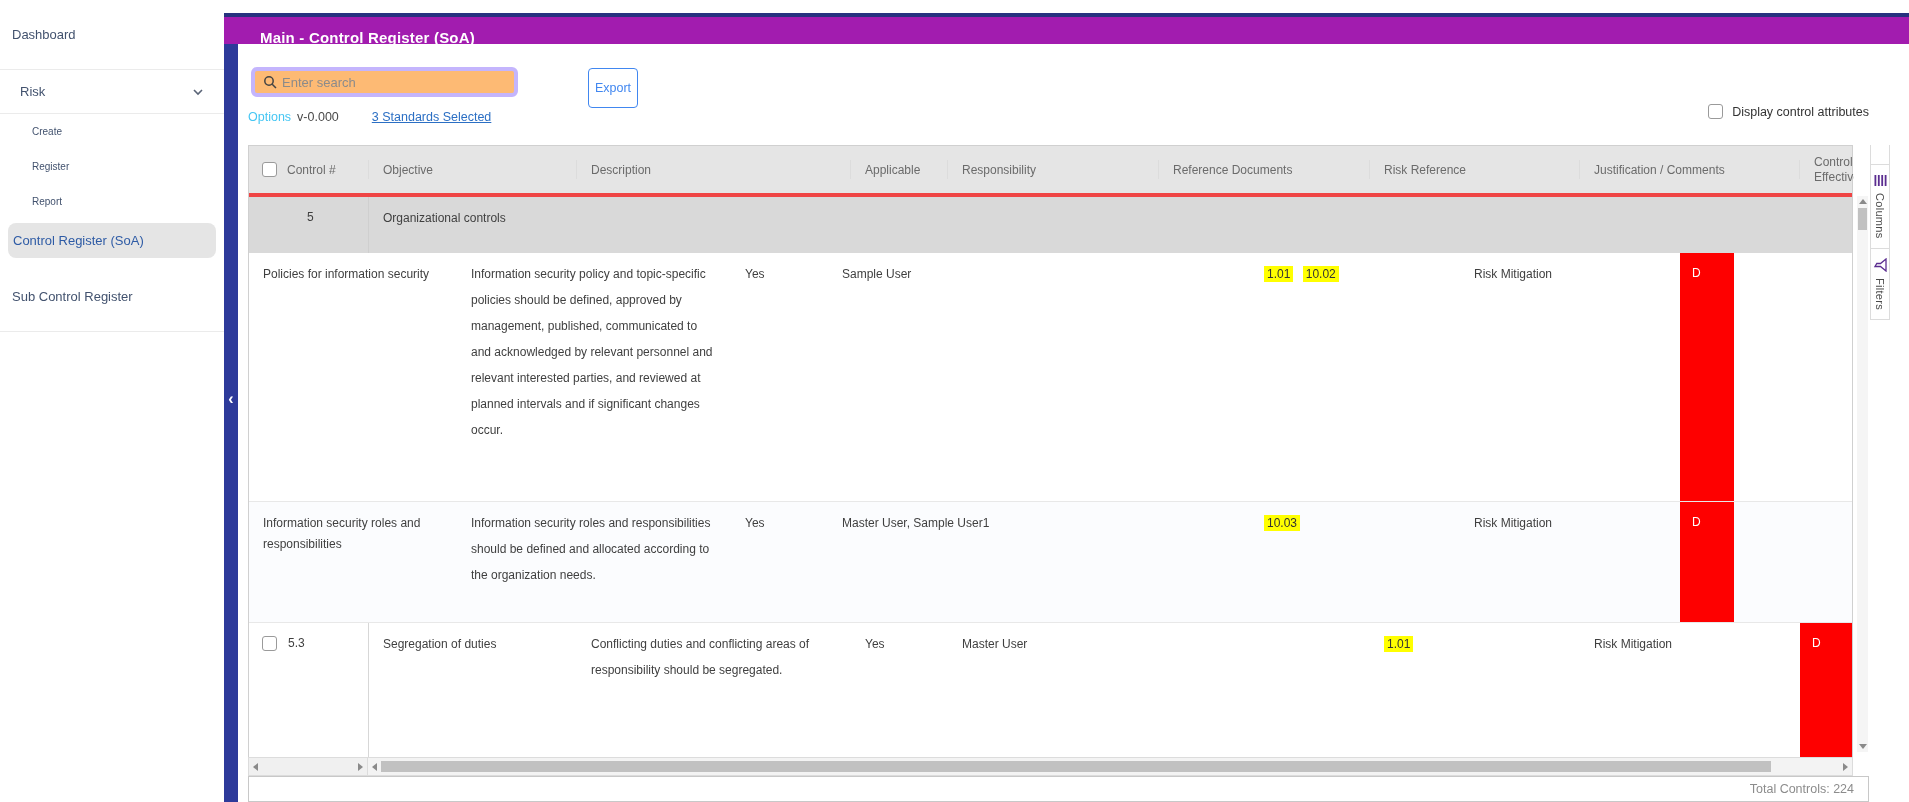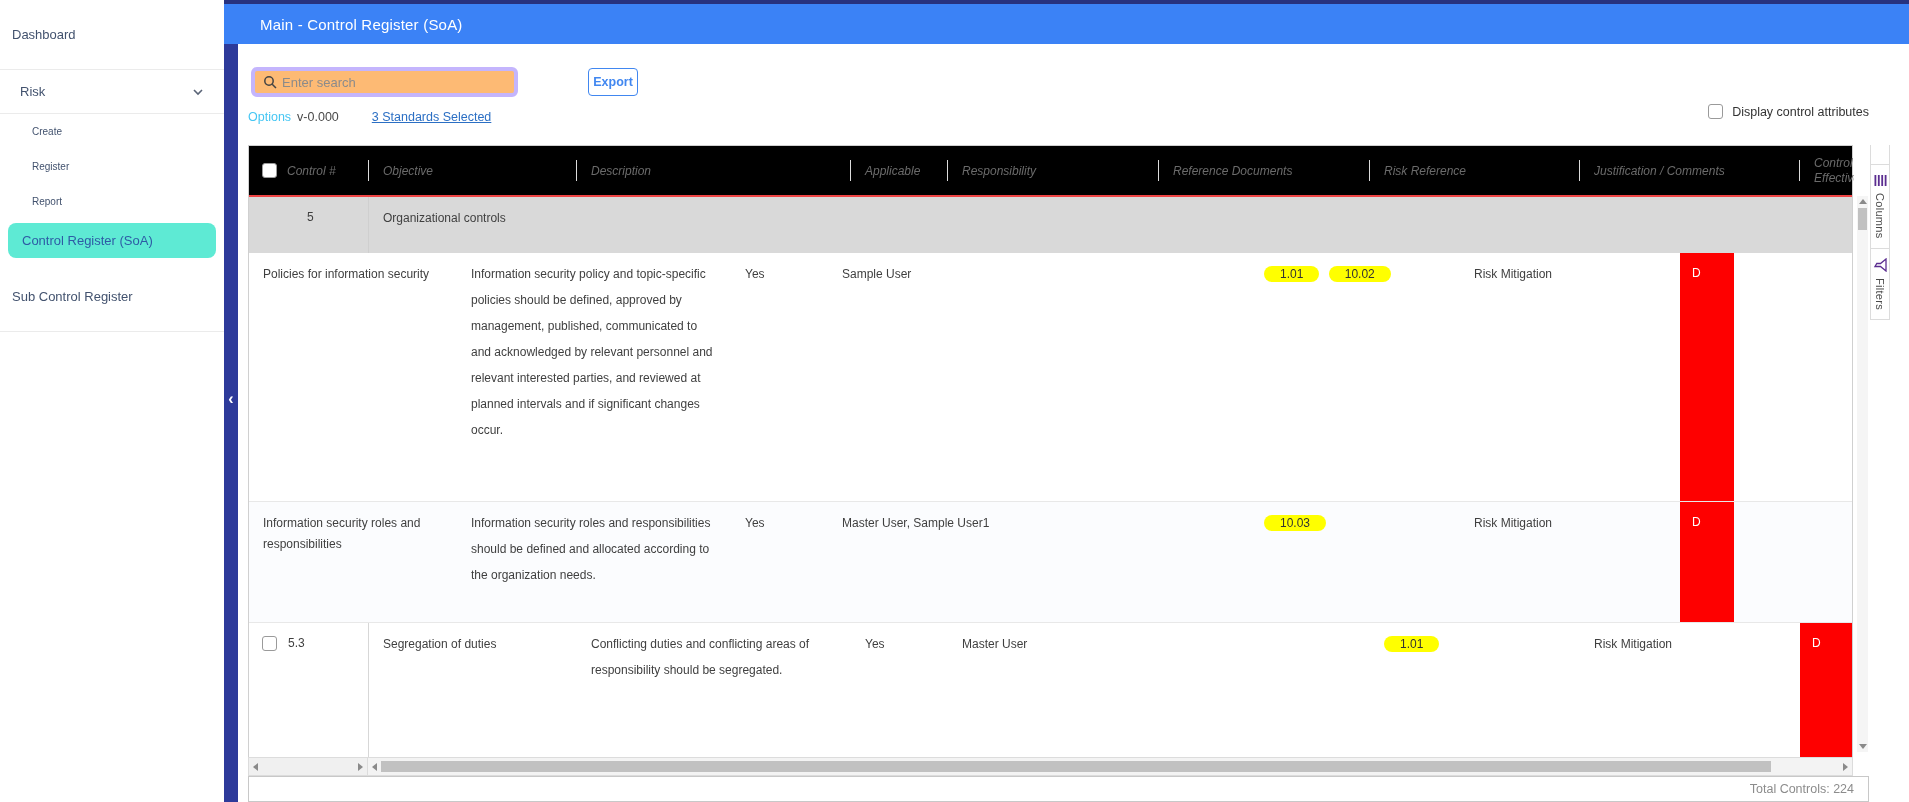--- a/index.html
+++ b/index.html
@@ -7,68 +7,68 @@
   body { font-family:"Liberation Sans","DejaVu Sans",sans-serif; color:#3f3f3f; }
   .app { position:relative; width:1909px; height:802px; overflow:hidden; background:#fff; }
 
   
   .sidebar { position:absolute; left:0; top:0; width:224px; height:802px; background:#fff; }
   .side-item { font-size:13px; color:#42526e; padding:27px 12px; cursor:pointer; }
   .side-divider { height:1px; background:#ebebeb; }
   .side-risk { display:flex; align-items:center; justify-content:space-between; padding:14px 20px; cursor:pointer; }
   .side-risk span { font-size:13px; color:#42526e; }
   .side-sub { font-size:10px; color:#42526e; padding:12px 12px 12px 32px; cursor:pointer; }
-  .side-active { margin:4px 8px 4px 8px; background:#5eead4; border-radius:8px; padding:10px 8px 10px 14px; font-size:13px; color:#2e5ba5; cursor:pointer; }
+  .side-active { margin:4px 8px 4px 8px; background:#e5e5e5; border-radius:8px; padding:10px 8px 10px 5px; font-size:13px; color:#2e5ba5; cursor:pointer; }
   .chev-down { width:12px; height:12px; }
 
   
-  .topbar { position:absolute; left:224px; top:0; right:0; height:44px; background:#3b82f6; border-top:4px solid #27327f; display:flex; align-items:center; }
+  .topbar { position:absolute; left:224px; top:13px; right:0; height:44px; background:#a21caf; border-top:4px solid #27327f; display:flex; align-items:center;font-weight:bold; }
   .topbar .title { color:#ffffff; font-size:15px; padding-left:36px; letter-spacing:.2px; }
 
   
   .bluestrip { position:absolute; left:224px; top:44px; width:14px; bottom:0; background:#2d3a9a; }
   .collapse { position:absolute; left:0; top:346px; width:14px; height:20px; color:#fff; font-size:16px; font-weight:bold; line-height:18px; text-align:center; cursor:pointer; }
 
   
   .content { position:absolute; left:238px; top:44px; right:0; bottom:0; background:#fff; }
 
   .searchbox { position:absolute; left:13px; top:23px; width:267px; height:30px; border:4px solid #c4b5fd; border-radius:6px; background:#fdba74; display:flex; align-items:center; padding:0 8px; }
   .searchbox input { border:none; outline:none; flex:1; font-size:13px; color:#333; font-family:inherit; margin-left:5px; background:transparent; }
   .searchbox input::placeholder { color:#8b8b8b; }
-  .export-btn { position:absolute; left:350px; top:24px; width:50px; height:28px; background:#fff; border:1px solid #4187f0; border-radius:4px; color:#4187f0; font-size:12.5px; font-family:inherit; cursor:pointer;font-weight:bold; }
+  .export-btn { position:absolute; left:350px; top:24px; width:50px; height:40px; background:#fff; border:1px solid #4187f0; border-radius:4px; color:#4187f0; font-size:12.5px; font-family:inherit; cursor:pointer; }
 
   .options-row { position:absolute; left:10px; top:66px; display:flex; align-items:flex-start; font-size:12.5px; }
   .options-lbl { color:#45c6f3; cursor:pointer; }
   .version-lbl { color:#4a4a4a; margin-left:6px; }
   .standards-link { color:#2b6fc4; text-decoration:underline; margin-left:33px; cursor:pointer; }
 
   .disp-attr { position:absolute; right:40px; top:60px; display:flex; align-items:center; font-size:12.5px; color:#333; }
   .cb { display:inline-block; width:15px; height:15px; border:1.5px solid #9a9a9a; border-radius:3px; background:#fff; cursor:pointer; flex:none; }
   .disp-attr .cb { margin-right:9px; }
 
   
   .grid { position:absolute; left:10px; top:101px; width:1605px; border:1px solid #d0d0d0; border-bottom:none; background:#fff; }
-  .ghead { display:flex; height:51px; background:#000000; border-bottom:2px solid #ef4444; color:#6b6b6b; font-size:12px;font-style:italic; }
+  .ghead { display:flex; height:51px; background:#e5e5e5; border-bottom:4px solid #ef4444; color:#6b6b6b; font-size:12px; }
   .hcell { position:relative; display:flex; align-items:center; padding:0 14px; flex:none; overflow:hidden; }
   .hcell:not(:last-child)::after { content:''; position:absolute; right:0; top:14px; bottom:14px; width:1px; background:#dcdcdc; }
   .hcell.c0 { padding-left:13px; }
   .hcell .cb { margin-right:10px; }
   .h-eff { white-space:normal; line-height:15px; padding-right:0; }
 
   .c0 { width:120px; } .c1 { width:208px; } .c2 { width:274px; } .c3 { width:97px; }
   .c4 { width:211px; } .c5 { width:211px; } .c6 { width:210px; } .c7 { width:220px; } .c8 { width:54px; }
 
   .gbody { height:561px; overflow:hidden; background:#fff; }
   .trow { display:flex; align-items:stretch; border-bottom:1px solid #e8e8e8; font-size:12px; color:#3f3f3f; background:#fff; }
   .trow.alt { background:#fbfcfe; }
   .td { flex:none; padding:14px 14px 0 14px; overflow:hidden; }
   .td.c0 { display:flex; align-items:flex-start; gap:11px; padding-left:13px; padding-top:13px; border-right:1px solid #d7d7d7; }
   .td.desc { line-height:26px; padding-top:8px; }
   .td.obj  { line-height:21px; padding-top:11px; }
-  .chip { background:#ffff00; color:#333; padding:1px 16px; margin-right:6px;border-radius:8px; }
+  .chip { background:#ffff00; color:#333; padding:1px 3px; margin-right:6px; }
   .td.eff { background:#fe0000; color:#ffffff; padding:13px 0 0 12px; font-size:12px; }
 
   .grow { background:#d9d9d9; border-bottom:none; min-height:56px; }
   .grow .c0 { padding-left:58px; border-right:1px solid #cfcfcf; }
 
   
   .hscroll { position:absolute; left:10px; top:713px; width:1605px; height:19px; display:flex; }
   .hs-left { width:120px; background:#f0f0f0; border:1px solid #dcdcdc; display:flex; align-items:center; justify-content:space-between; padding:0 4px; }
   .hs-main { width:1485px; background:#f3f3f3; border:1px solid #dcdcdc; border-left:none; display:flex; align-items:center; padding:0 4px; }
   .hs-thumb { height:11px; width:1390px; background:#c1c1c1; margin-left:4px; }

